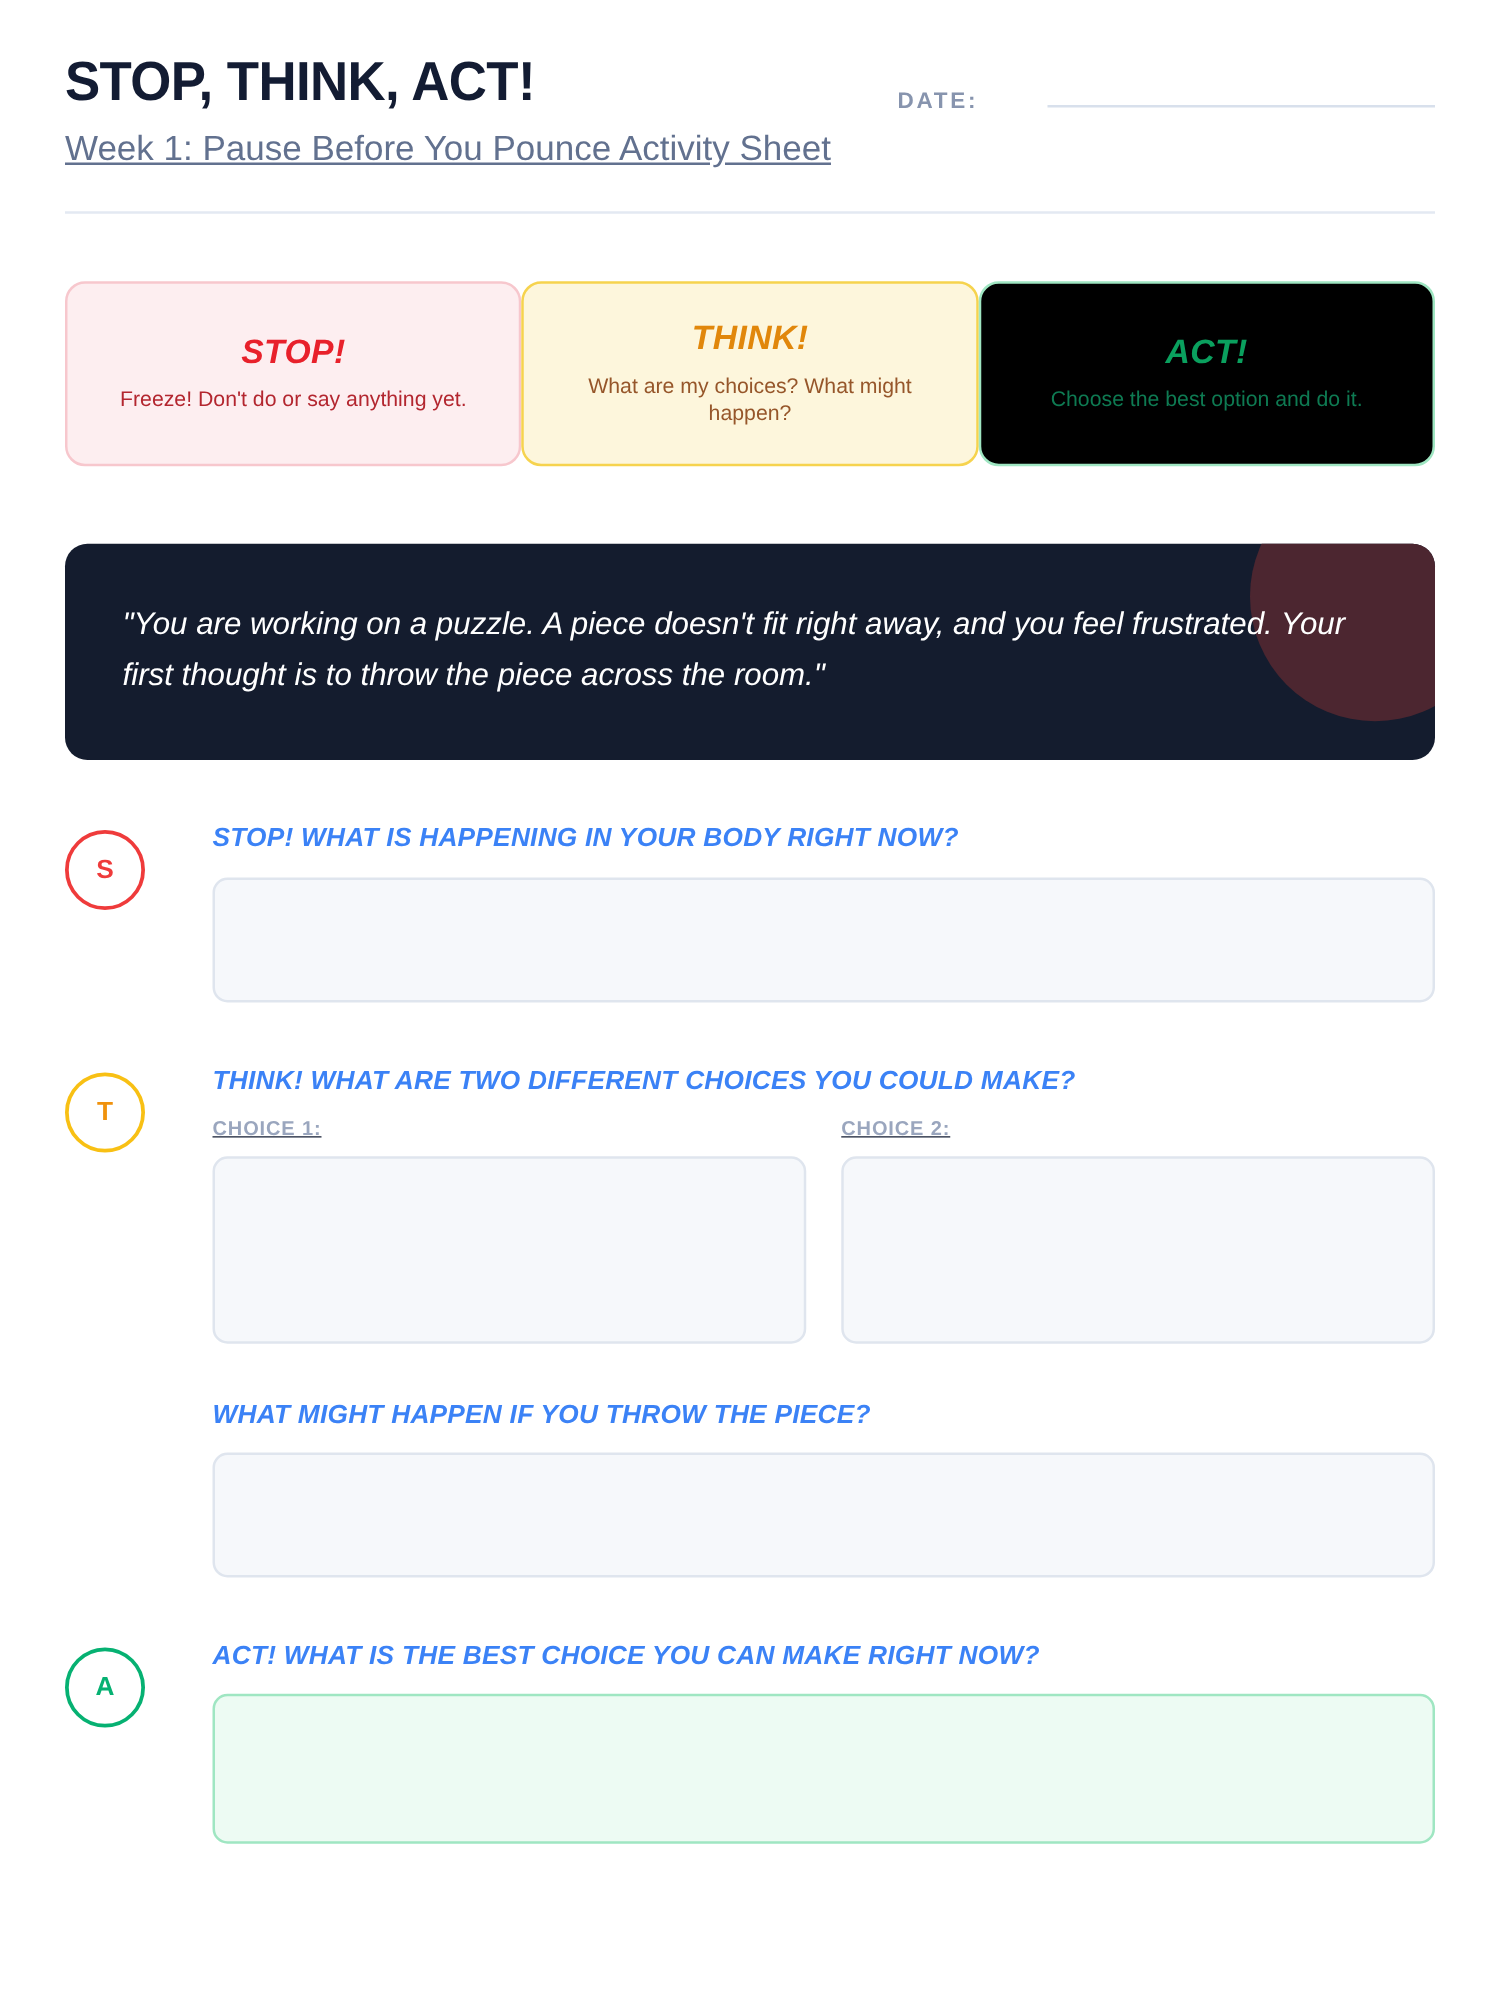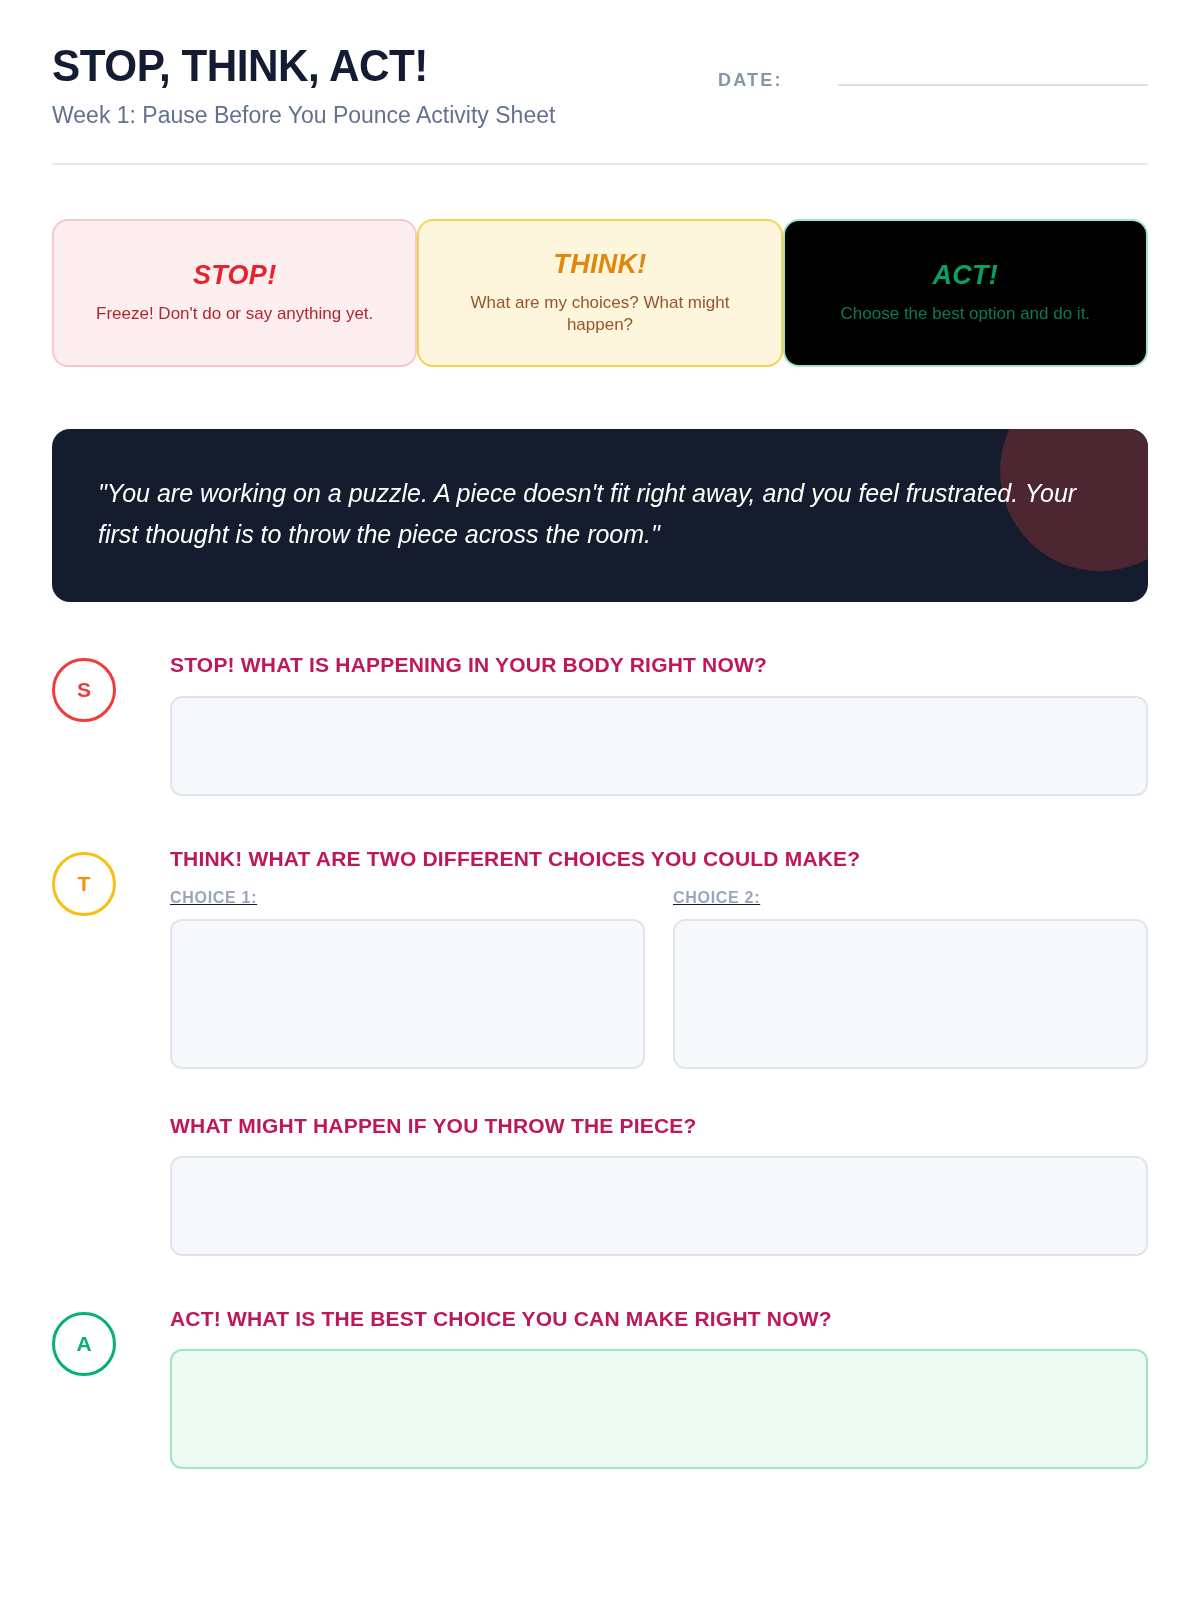--- a/index.html
+++ b/index.html
@@ -34,25 +34,26 @@
     font-size: 44px;
     font-weight: 900;
     letter-spacing: -0.5px;
     color: #131c33;
     margin: 0;
     line-height: 1.02;
     transform: scaleX(0.96);
     transform-origin: left center;
   }
   .sheet-subtitle {
-    font-size: 23px;
+    font-size: 28px;
     color: #62718f;
     margin: 13px 0 0 0;
     line-height: 1.2;
     font-weight: 400;
+    text-decoration: underline;
   }
   .meta-block {
     flex: 0 0 auto;
     width: 430px;
     padding-top: 22px;
   }
   .meta-row {
     display: flex;
     align-items: baseline;
     margin-bottom: 22px;
@@ -188,23 +189,24 @@
 
   .step-body {
     flex: 1 1 auto;
     margin-left: 54px;
     min-width: 0;
   }
   .prompt {
     font-size: 21px;
     font-weight: 800;
     letter-spacing: 0.2px;
-    color: #be185d;
+    color: #3b82f6;
     margin: 0 0 18px 0;
     line-height: 1.2;
+    font-style: italic;
   }
   .prompt.second { margin-top: 44px; }
 
   .answer-box {
     background: #f6f8fb;
     border: 2px solid #dfe5ee;
     border-radius: 12px;
     height: 100px;
     box-sizing: border-box;
   }

